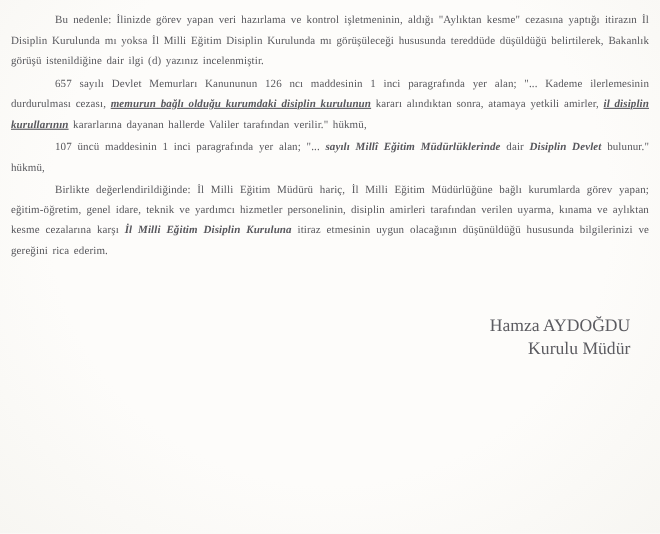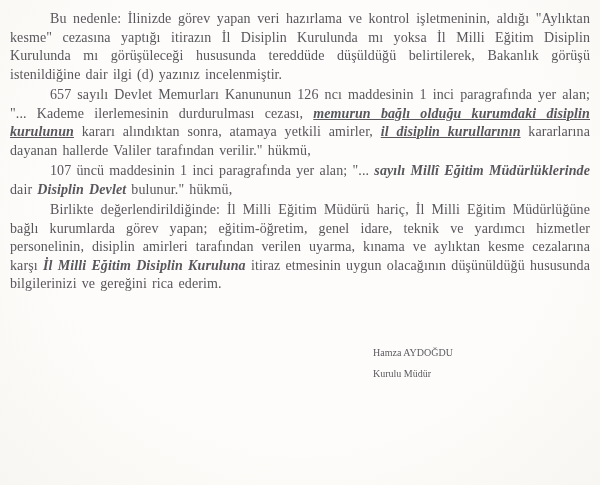--- a/index.html
+++ b/index.html
@@ -16,42 +16,42 @@
   .page {
     box-sizing: border-box;
     width: 600px;
     height: 485px;
     padding: 10px 10px 0 10px;
     background: radial-gradient(ellipse at 50% 40%, #fdfcfa 60%, #f7f6f2 100%);
     color: #57575c;
   }
   .body-text p {
     margin: 0 0 2px 0;
-    font-size: 14px;
+    font-size: 10px;
     line-height: 18.5px;
     text-align: justify;
     text-indent: 40px;
     letter-spacing: 0.1px;
     word-spacing: 1.5px;
   }
   .seg-n { }
   .seg-bi {
     font-weight: bold;
     font-style: italic;
   }
   .seg-biu {
     font-weight: bold;
     font-style: italic;
     text-decoration: underline;
   }
   .signature {
     width: 200px;
     margin: 48px 17px 0 auto;
-    text-align: left;
-    font-size: 10px;
+    text-align: right;
+    font-size: 16px;
     line-height: 21px;
     color: #5b5b60;
   }
   .signature .sig-line {
     white-space: nowrap;
   }
 </style>
 </head>
 <body>
 

